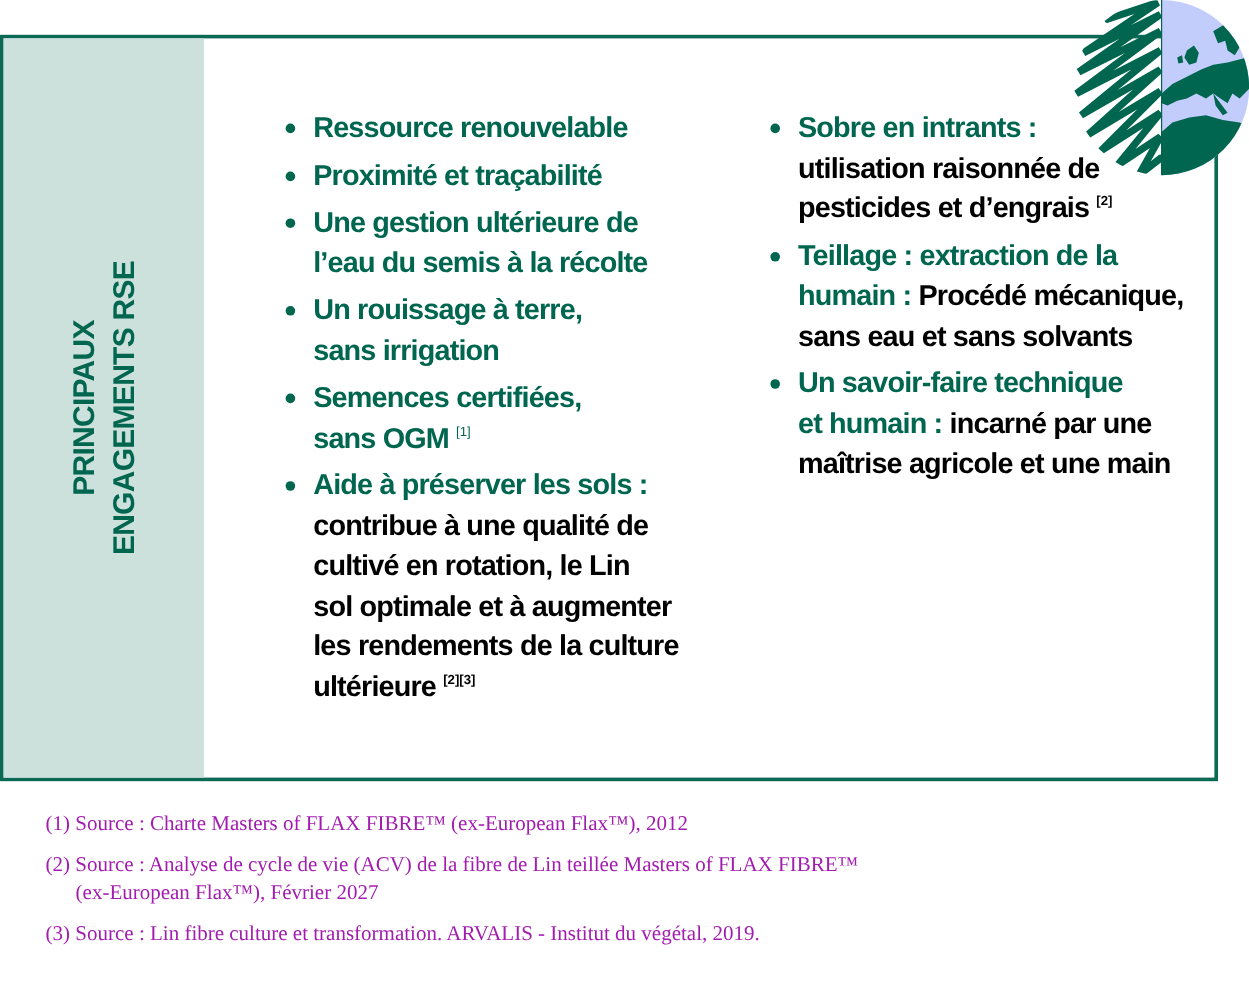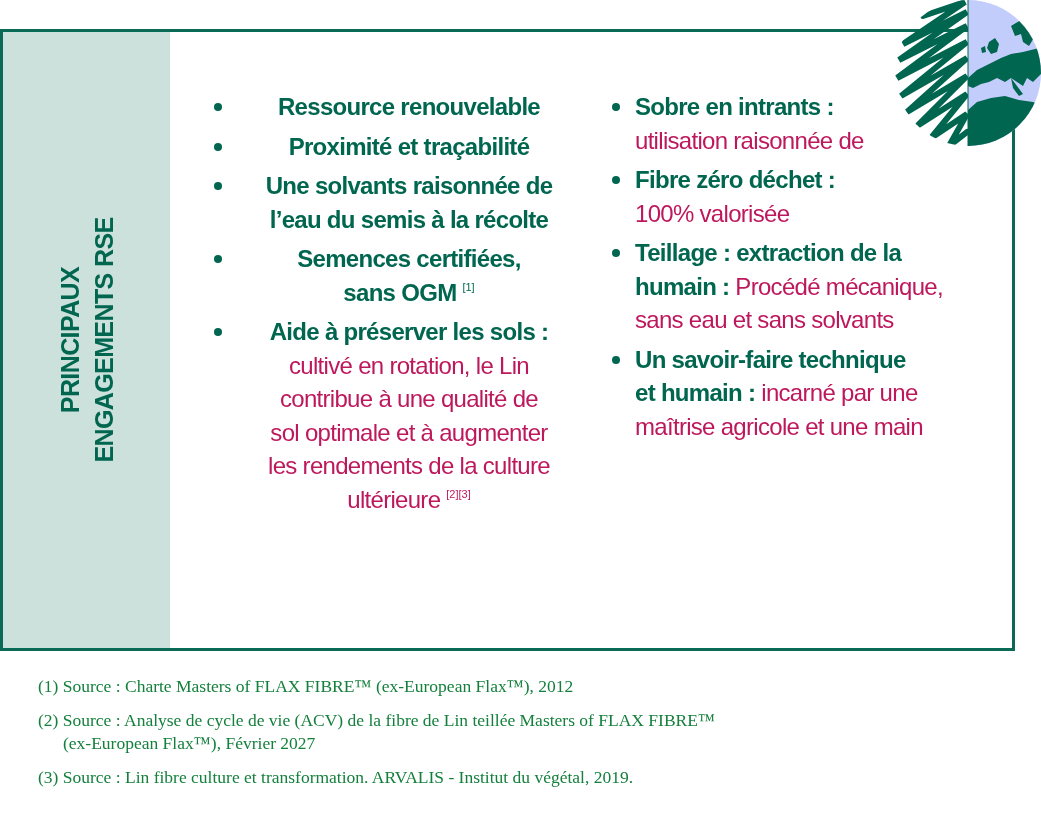--- a/index.html
+++ b/index.html
@@ -47,60 +47,60 @@
     }
     .side-title span { display: block; }
 
     .col {
       position: absolute;
       top: 58px;
       list-style: none;
       margin: 0;
       padding: 0;
     }
-    .col-left { left: 208px; width: 370px; text-align: center; }
-    .col-right { left: 606px; width: 380px; }
+    .col-left { left: 232px; width: 370px; }
+    .col-right { left: 636px; width: 380px; }
 
     .col li {
       position: relative;
       padding-left: 26px;
       font-size: 24px;
       line-height: 33.5px;
       letter-spacing: -0.7px;
       margin-bottom: 6px;
       color: #00664f;
     }
     .col li .bullet {
       position: absolute;
       left: 3px;
       top: 13px;
       width: 8px;
       height: 8px;
       border-radius: 50%;
       background: #00664f;
     }
     .col li .b { font-weight: bold; }
-    .col li .n { font-weight: normal; color: #be185d; }
+    .col li .n { font-weight: bold; color: #000000; }
     .col li sup {
       font-size: 11px;
       font-weight: normal;
       vertical-align: 10px;
       line-height: 0;
       letter-spacing: 0;
     }
     .col li .line { display: block; }
 
     .footnotes {
       position: absolute;
       left: 38px;
       top: 675px;
       width: 900px;
       font-family: "Liberation Serif", "DejaVu Serif", serif;
       font-size: 17.5px;
-      color: #15803d;
+      color: #a21caf;
       line-height: 23px;
     }
     .footnote { margin-bottom: 11px; }
     .footnote .cont { display: block; padding-left: 25px; }
 
     .globe {
       position: absolute;
       left: 893px;
       top: -2px;
       width: 150px;
@@ -122,49 +122,50 @@
     <li>
       <span class="bullet"></span>
       <span class="b">Ressource renouvelable</span>
     </li>
     <li>
       <span class="bullet"></span>
       <span class="b">Proximité et traçabilité</span>
     </li>
     <li>
       <span class="bullet"></span>
-      <span class="b line">Une solvants raisonnée de</span>
+      <span class="b line">Une gestion ultérieure de</span>
       <span class="b line">l’eau du semis à la récolte</span>
+    </li>
+    <li>
+      <span class="bullet"></span>
+      <span class="b line">Un rouissage à terre,</span>
+      <span class="b line">sans irrigation</span>
     </li>
     <li>
       <span class="bullet"></span>
       <span class="b line">Semences certifiées,</span>
       <span class="line"><span class="b">sans OGM</span> <sup>[1]</sup></span>
     </li>
     <li>
       <span class="bullet"></span>
       <span class="b line">Aide à préserver les sols :</span>
+      <span class="n line">contribue à une qualité de</span>
       <span class="n line">cultivé en rotation, le Lin</span>
-      <span class="n line">contribue à une qualité de</span>
       <span class="n line">sol optimale et à augmenter</span>
       <span class="n line">les rendements de la culture</span>
       <span class="line"><span class="n">ultérieure</span> <sup class="n">[2][3]</sup></span>
     </li>
   </ul>
 
   <ul class="col col-right">
     <li>
       <span class="bullet"></span>
       <span class="b line">Sobre en intrants :</span>
       <span class="n line">utilisation raisonnée de</span>
-    </li>
-    <li>
-      <span class="bullet"></span>
-      <span class="b line">Fibre zéro déchet :</span>
-      <span class="n line">100% valorisée</span>
+      <span class="line"><span class="n">pesticides et d’engrais</span> <sup class="n">[2]</sup></span>
     </li>
     <li>
       <span class="bullet"></span>
       <span class="b line">Teillage : extraction de la</span>
       <span class="line"><span class="b">humain :</span><span class="n"> Procédé mécanique,</span></span>
       <span class="n line">sans eau et sans solvants</span>
     </li>
     <li>
       <span class="bullet"></span>
       <span class="b line">Un savoir-faire technique</span>

